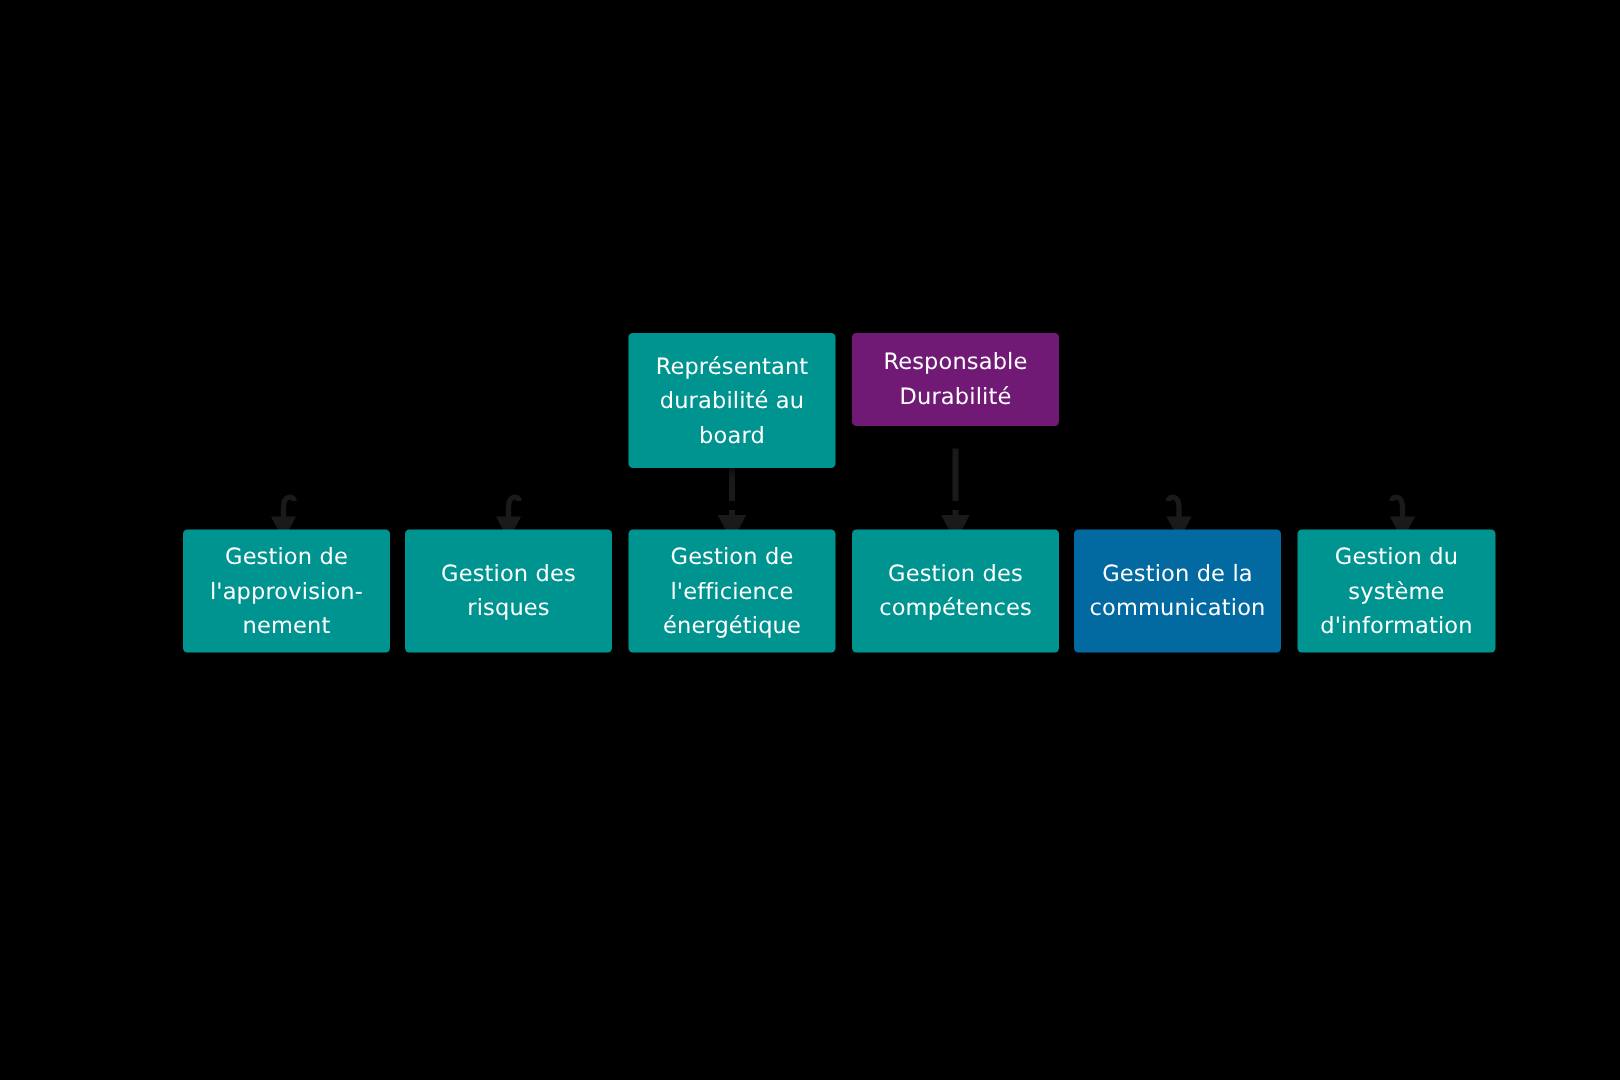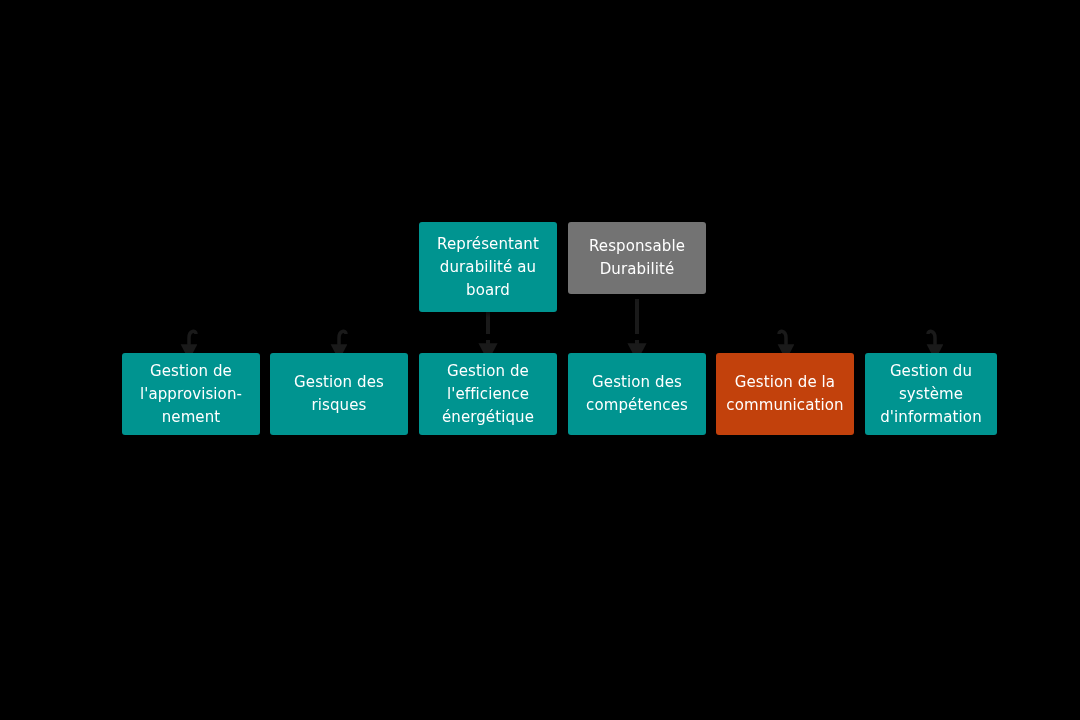--- a/index.html
+++ b/index.html
@@ -84,21 +84,21 @@
       <path d="M928,334 C928,330 935,330 935,338 L935,352" stroke="#1a1a1a" stroke-width="3.5" fill="none" marker-end="url(#arrowhead)"></path>
     </g>
   </svg>
 
   <div class="node" style="left: 419px; top: 222px; width: 138px; height: 90px; background: rgb(0, 148, 144); color: #ffffff;">
     <span class="node-label">Représentant
 durabilité au
 board</span>
   </div>
 
-  <div class="node" style="left: 568px; top: 222px; width: 138px; height: 72px; background: #737373; color: rgb(255, 255, 255);">
+  <div class="node" style="left: 568px; top: 222px; width: 138px; height: 62px; background: #701a75; color: rgb(255, 255, 255);">
     <span class="node-label">Responsable
 Durabilité</span>
   </div>
 
   <div class="node" style="left: 122px; top: 353px; width: 138px; height: 82px; background: rgb(0, 148, 144); color: rgb(255, 255, 255);">
     <span class="node-label">Gestion de
 l'approvision-
 nement</span>
   </div>
 
@@ -111,21 +111,21 @@
     <span class="node-label">Gestion  de
 l'efficience
 énergétique</span>
   </div>
 
   <div class="node" style="left: 568px; top: 353px; width: 138px; height: 82px; background: rgb(0, 148, 144); color: rgb(255, 255, 255);">
     <span class="node-label">Gestion des
 compétences</span>
   </div>
 
-  <div class="node" style="left: 716px; top: 353px; width: 138px; height: 82px; background: #c2410c; color: rgb(255, 255, 255);">
+  <div class="node" style="left: 716px; top: 353px; width: 138px; height: 82px; background: #0369a1; color: rgb(255, 255, 255);">
     <span class="node-label">Gestion de la
 communication</span>
   </div>
 
   <div class="node" style="left: 865px; top: 353px; width: 132px; height: 82px; background: rgb(0, 148, 144); color: rgb(255, 255, 255);">
     <span class="node-label">Gestion du
 système
 d'information</span>
   </div>
 

